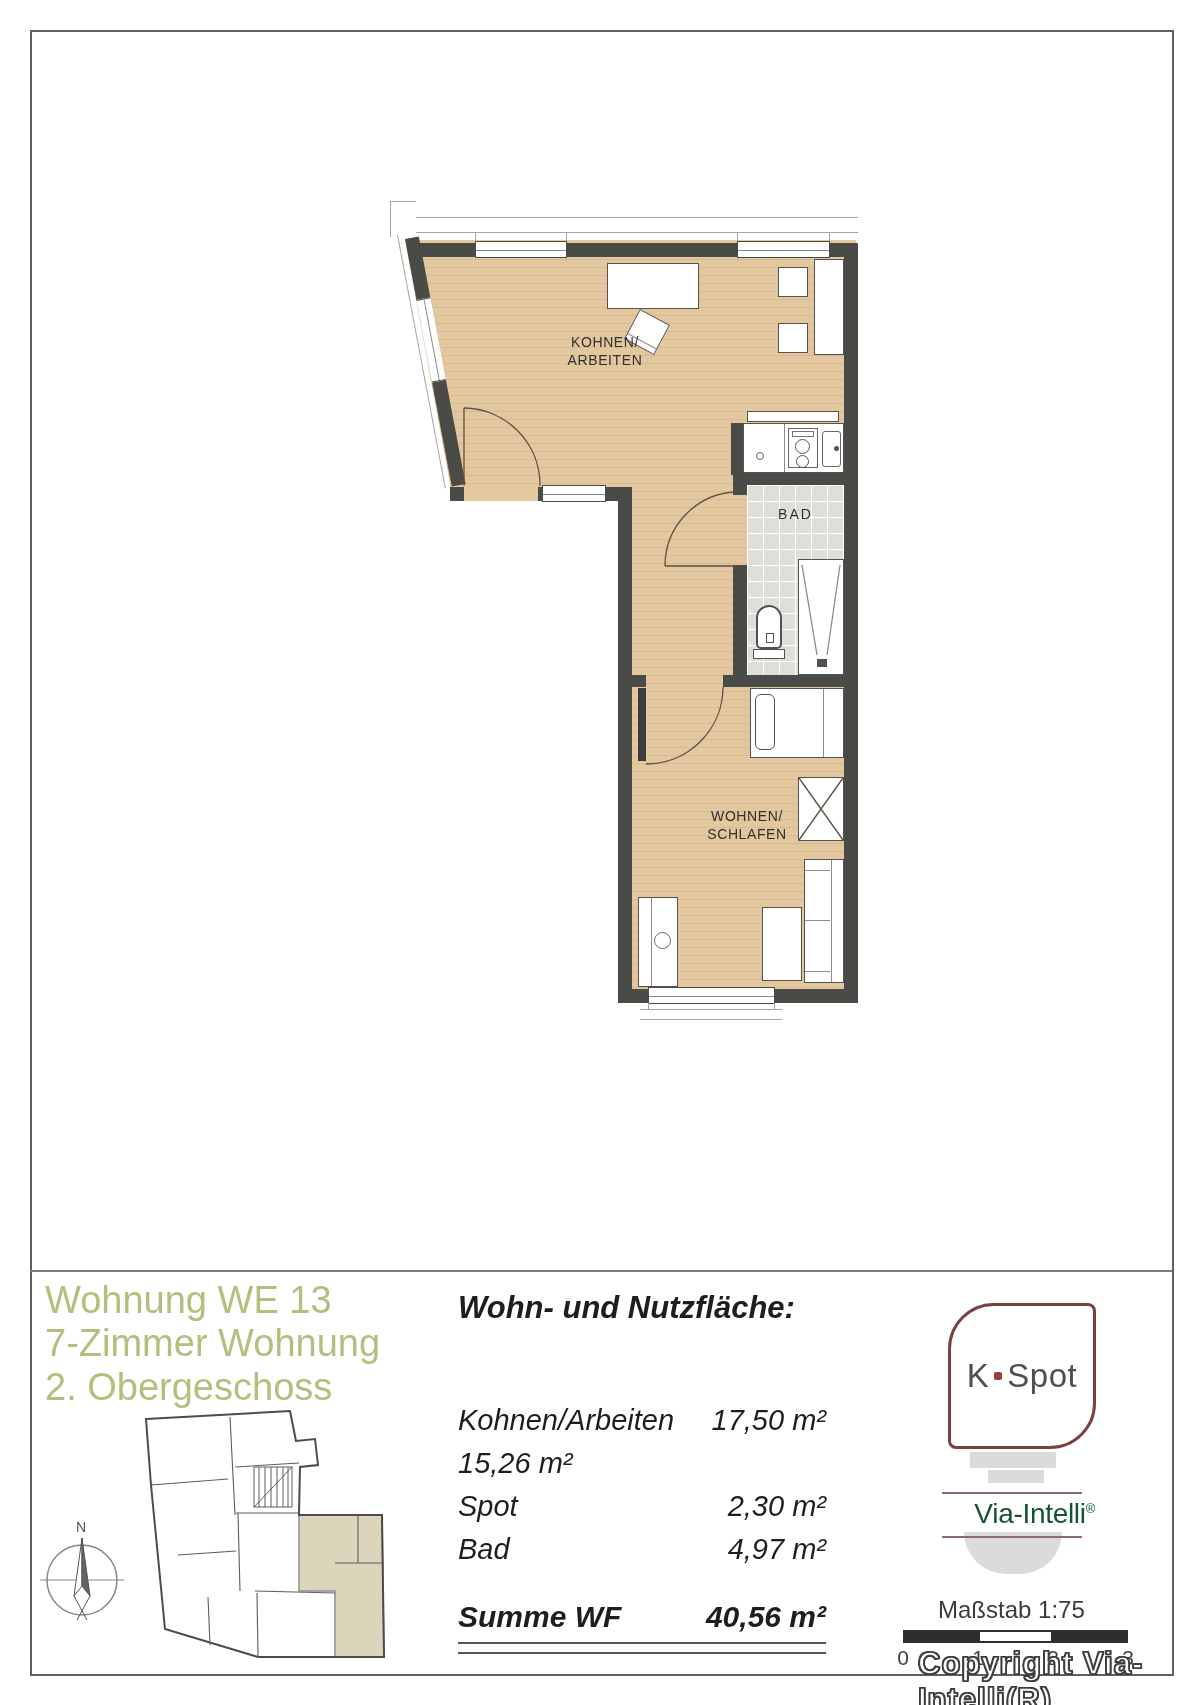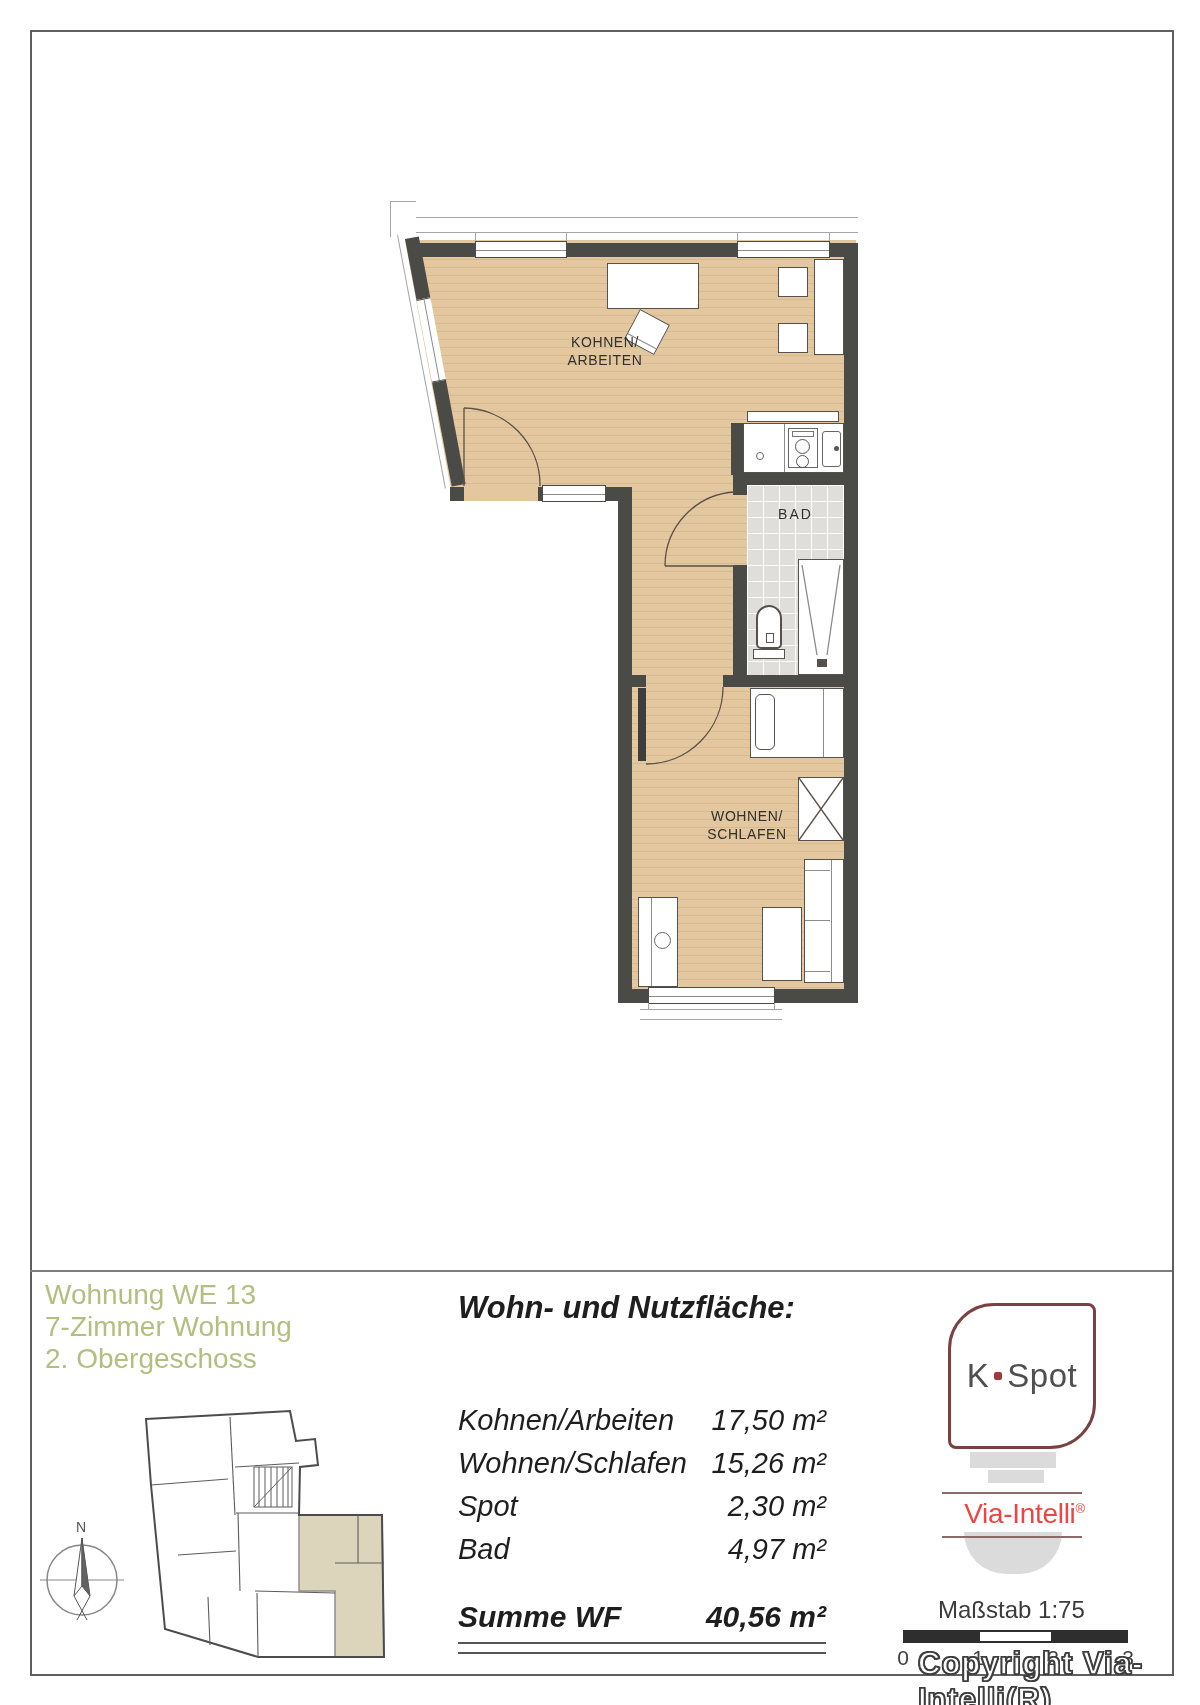--- a/index.html
+++ b/index.html
@@ -35,39 +35,39 @@
                           repeating-linear-gradient(to right,#fff 0 1px,transparent 1px 16px);}
   .room-label{position:absolute;color:#30302e;font-size:14px;line-height:1.3;letter-spacing:.6px;
               text-align:center;font-weight:400;}
   .chair-rot{transform:rotate(28deg);}
   .innerline-v{position:absolute;top:0;bottom:0;width:1px;background:#8f8c87;}
   .innerline-h{position:absolute;left:0;right:0;height:1px;background:#8f8c87;}
   .plansvg{position:absolute;left:0;top:0;pointer-events:none;}
 
   
   .title-block{position:absolute;left:45px;top:1279px;width:400px;color:#b2bf7e;
-               font-size:28px;line-height:1.14;}
+               font-size:38px;line-height:1.14;}
   .area-block{position:absolute;left:458px;top:1290px;width:368px;color:#1e1e1e;}
   .area-heading{font-style:italic;font-weight:bold;font-size:31px;}
   .area-rows{margin-top:78px;}
   .area-row{display:flex;justify-content:space-between;font-style:italic;font-size:29px;height:43px;}
   .area-total{display:flex;justify-content:space-between;font-style:italic;font-weight:bold;
               font-size:30px;margin-top:24px;}
   .double-rule{margin-top:8px;height:8px;border-top:2px solid #555;border-bottom:2px solid #555;}
 
   .kspot-badge{position:absolute;left:948px;top:1303px;width:142px;height:140px;
                border:3px solid #7b4040;border-radius:46px 8px 46px 8px;background:#fff;
                display:flex;align-items:center;justify-content:center;
                font-size:33px;color:#4f4f4f;letter-spacing:.5px;}
   .kspot-dot{display:inline-block;width:8px;height:8px;background:#a13b3b;border-radius:2px;margin:0 5px;}
   .via-block{position:absolute;left:930px;top:1450px;width:165px;height:130px;}
   .via-wm{position:absolute;background:#dbdbdb;}
   .via-rule{position:absolute;left:12px;width:140px;height:2px;background:#8d6a68;}
-  .via-name{position:absolute;left:12px;top:48px;width:165px;text-align:center;
-            font-size:28px;color:#ef4444;letter-spacing:-.3px;}
+  .via-name{position:absolute;left:0;top:48px;width:165px;text-align:right;
+            font-size:28px;color:#14532d;letter-spacing:-.3px;}
   .via-name sup{font-size:13px;}
   .scale-label{position:absolute;left:938px;top:1596px;font-size:24px;color:#3b3b3b;}
   .scale-bar{position:absolute;left:903px;top:1630px;width:225px;height:13px;display:flex;}
   .scale-seg{width:75px;height:13px;box-sizing:border-box;}
   .seg-dark{background:#2e2e2e;}
   .seg-light{background:#fff;border:2px solid #2e2e2e;}
   .scale-tick{position:absolute;top:1646px;width:20px;text-align:center;font-size:21px;color:#3f3f3f;}
   .copyright{position:absolute;left:918px;top:1646px;z-index:9;font-size:31px;font-weight:bold;
              letter-spacing:1px;color:#fff;-webkit-text-stroke:1.6px #3e3e3e;
              text-shadow:-1px -1px 0 #3e3e3e,1px -1px 0 #3e3e3e,-1px 1px 0 #3e3e3e,1px 1px 0 #3e3e3e;}
@@ -244,21 +244,20 @@
   </svg>
 
   <div class="area-block">
     <div class="area-heading">Wohn- und Nutzfläche:</div>
     <div class="area-rows">
       <div class="area-row">
         <span>Kohnen/Arbeiten</span>
         <span>17,50 m²</span>
       </div>
       <div class="area-row">
-        <span>Wohnen/Schlafen</span>
         <span>15,26 m²</span>
       </div>
       <div class="area-row">
         <span>Spot</span>
         <span>2,30 m²</span>
       </div>
       <div class="area-row">
         <span>Bad</span>
         <span>4,97 m²</span>
       </div>

